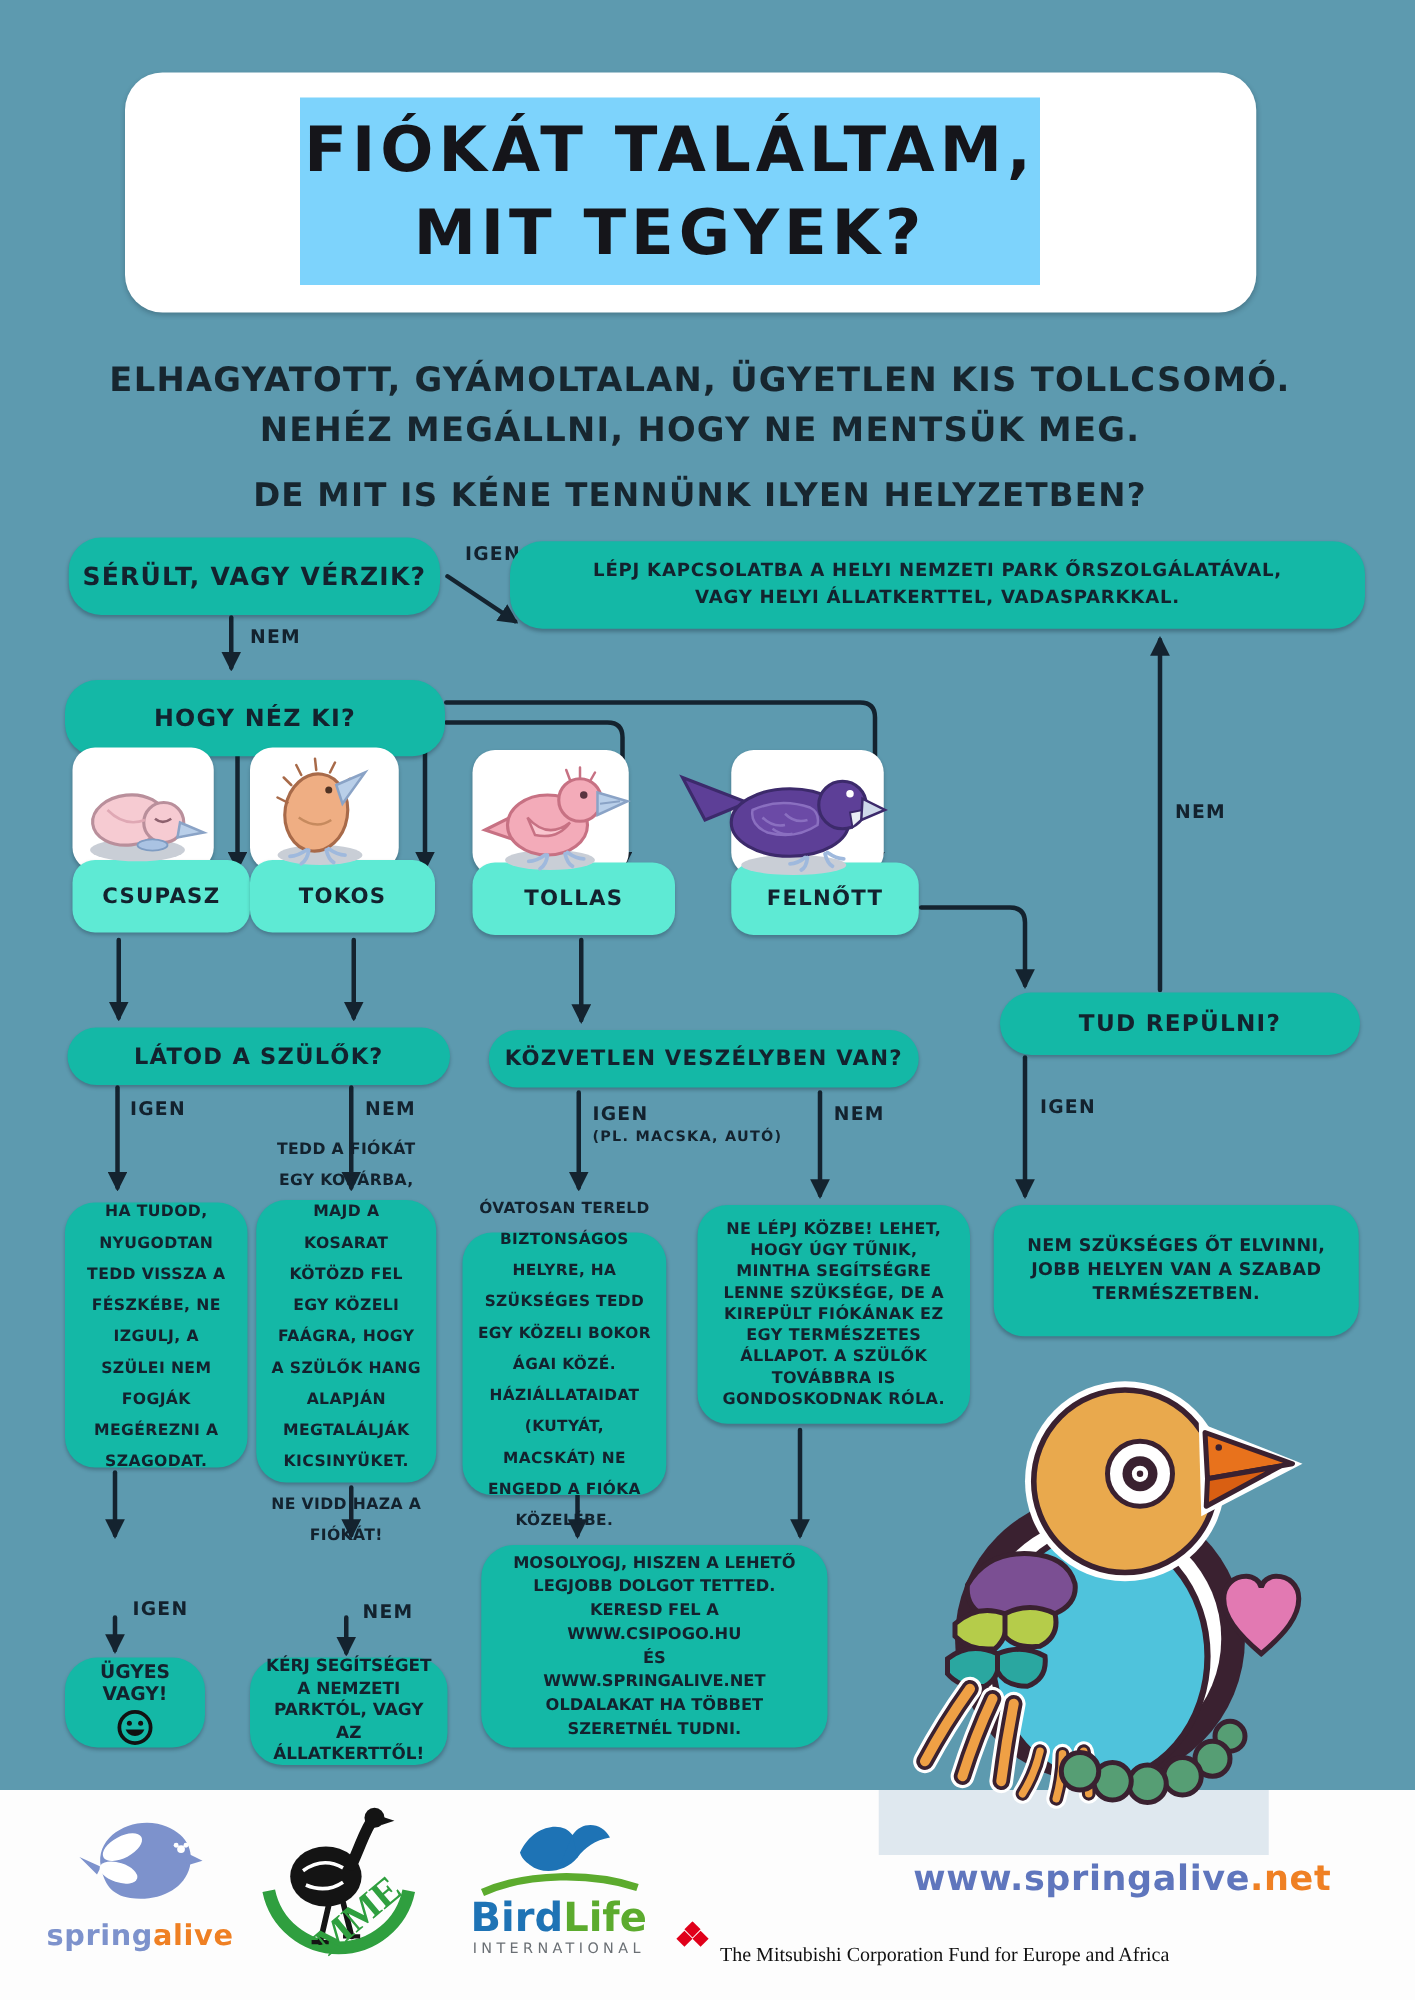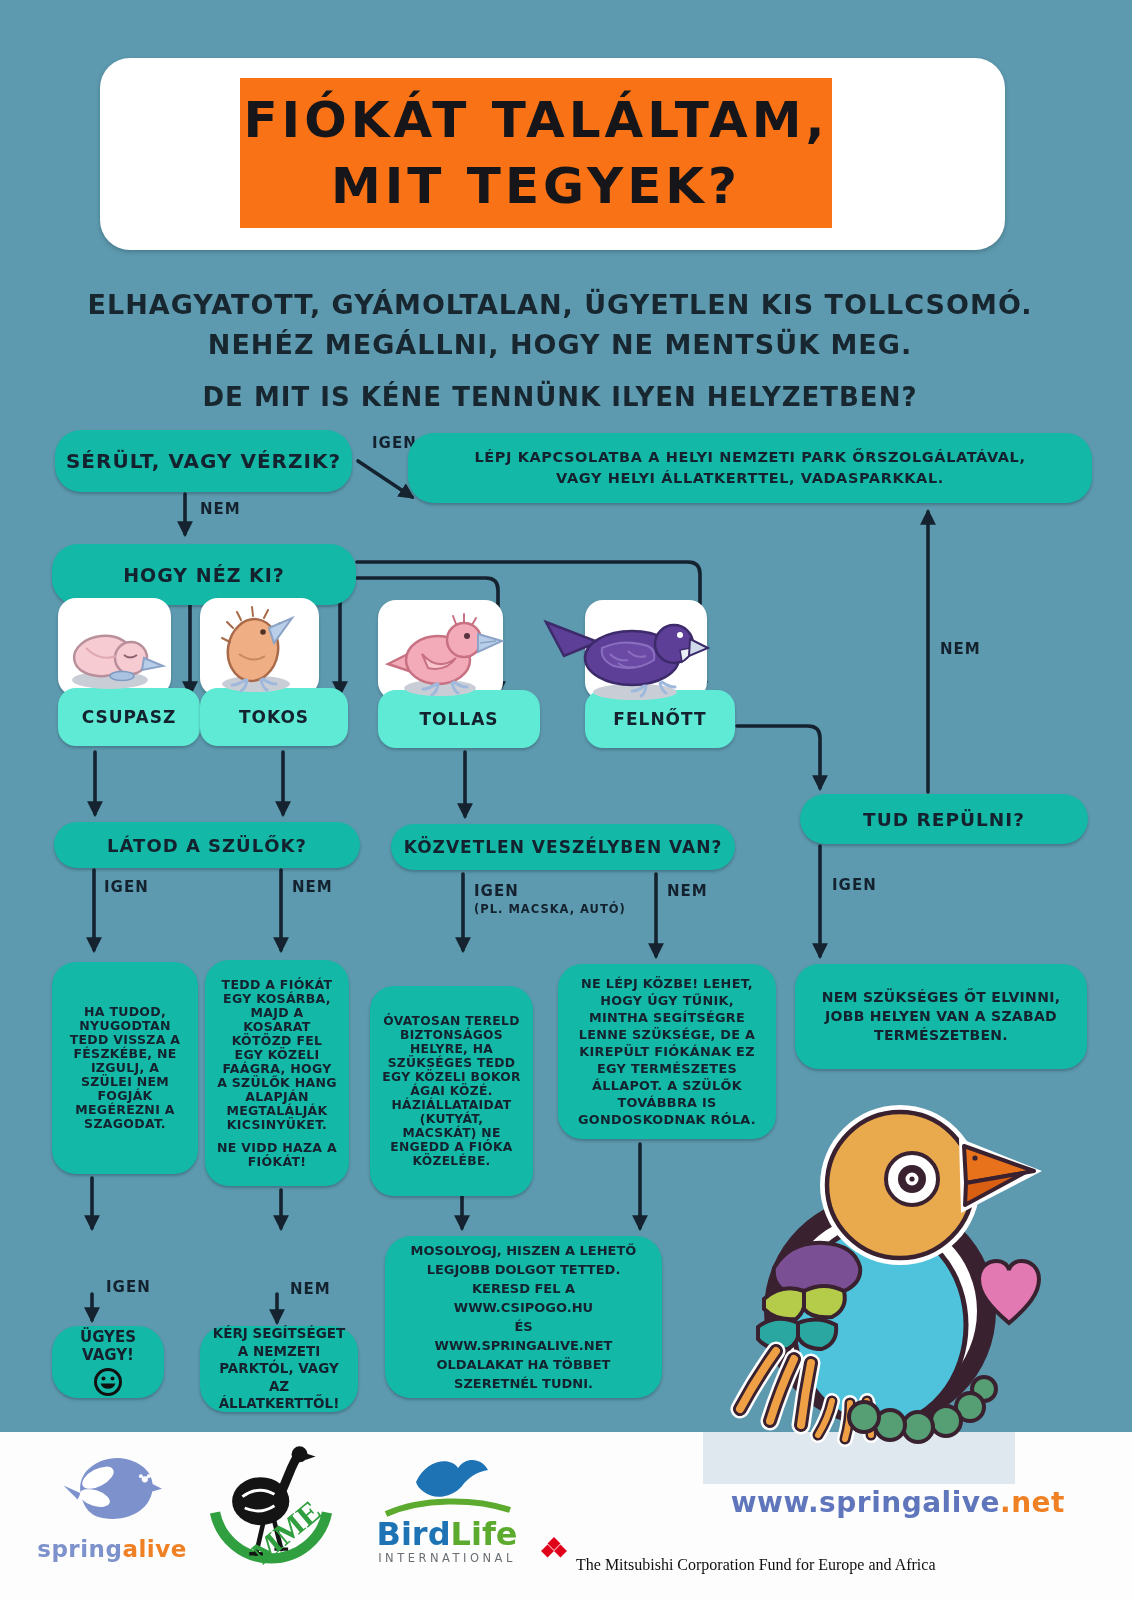--- a/index.html
+++ b/index.html
@@ -14,29 +14,29 @@
     display:flex;flex-direction:column;align-items:center;justify-content:center;
     text-align:center;font-weight:700;color:#13222e;
     box-shadow:0 2px 3px rgba(10,25,35,.28);
   }
   .edge-label{
     position:absolute;font-weight:700;color:#13222e;
     font-size:15px;letter-spacing:1px;white-space:nowrap;
   }
   .title-card{position:absolute;left:100px;top:58px;width:905px;height:192px;background:#fff;border-radius:30px;box-shadow:0 2px 4px rgba(10,25,35,.25);}
   .title-inner{
-    position:absolute;left:240px;top:78px;width:592px;height:150px;background:#f97316;
+    position:absolute;left:240px;top:78px;width:592px;height:150px;background:#7dd3fc;
     display:flex;flex-direction:column;align-items:center;justify-content:center;
   }
   .title-line{font-size:50px;font-weight:700;letter-spacing:4px;line-height:66px;color:#15151a;white-space:nowrap;}
   .intro{position:absolute;left:0;top:285px;width:1120px;text-align:center;font-weight:700;color:#17262f;}
   .intro .l{font-size:27px;letter-spacing:1px;line-height:40px;}
   .intro .l3{margin-top:12px;font-size:26px;}
   .q-box{font-size:19px;letter-spacing:1px;}
-  .answer{font-size:12.5px;line-height:14px;letter-spacing:.3px;padding:10px 11px;box-sizing:border-box;border-radius:24px;}
+  .answer{font-size:12.5px;line-height:25px;letter-spacing:.3px;padding:10px 11px;box-sizing:border-box;border-radius:24px;}
   .card-img{position:absolute;background:#fff;border-radius:18px;box-shadow:0 2px 3px rgba(10,25,35,.25);}
   .card-tab{
     position:absolute;background:#5eead4;border-radius:18px;
     display:flex;align-items:center;justify-content:center;
     font-weight:700;font-size:17px;letter-spacing:1px;color:#13222e;
     box-shadow:0 2px 3px rgba(10,25,35,.25);
   }
   .bird-svg{position:absolute;overflow:visible;}
   .pale-rect{position:absolute;left:703px;top:1432px;width:312px;height:52px;background:#dfe8ef;}
   .footer-bg{position:absolute;left:0;top:1432px;width:1132px;height:168px;background:#fdfdfd;}

